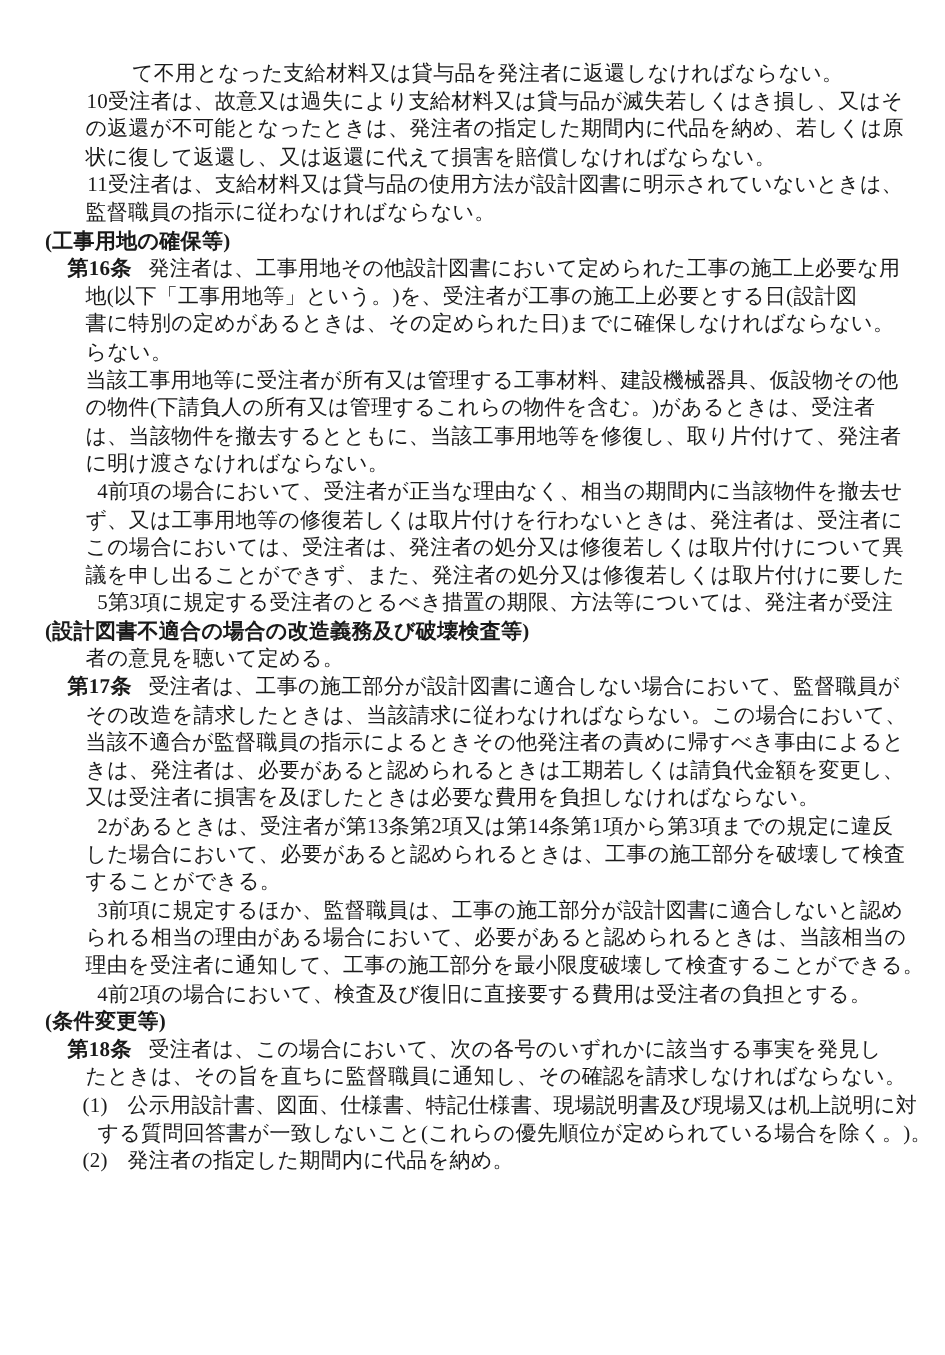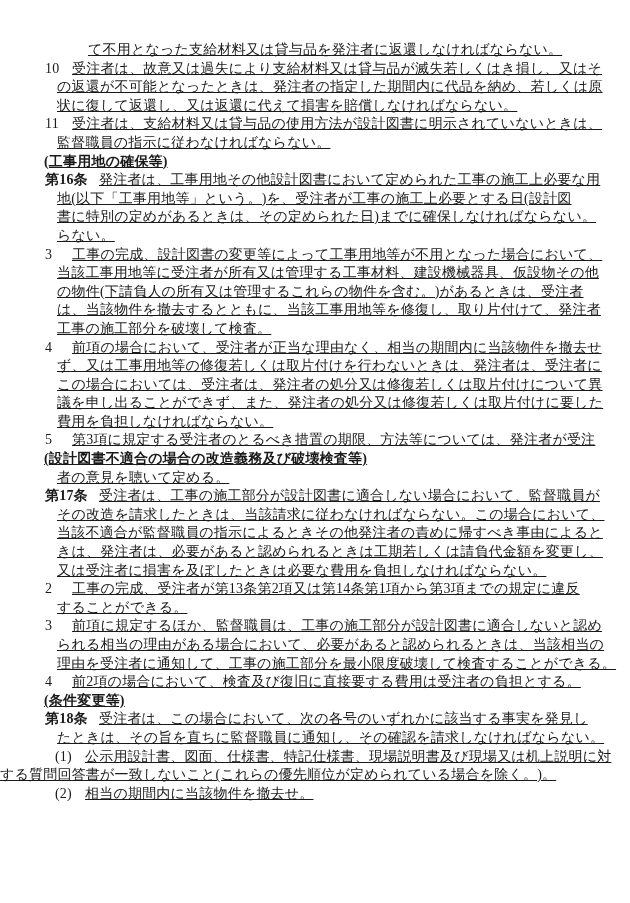--- a/index.html
+++ b/index.html
@@ -15,82 +15,80 @@
     overflow: hidden;
     font-family: "Liberation Serif", "DejaVu Serif", serif;
     font-size: 14px;
     color: #1a1a1a;
   }
   .textblock {
     position: absolute;
     top: 41px;
     left: 0;
     width: 630px;
-    text-decoration: underline;
   }
   .line {
     height: 18.6px;
     line-height: 18.6px;
     white-space: nowrap;
     letter-spacing: 0.2px;
   }
   
   .i-continuation-deep { padding-left: 88px; }
   .i-item             { padding-left: 45px; }
   .i-article          { padding-left: 45px; }
   .i-continuation     { padding-left: 57px; }
-  .i-heading          { padding-left: 44px; font-weight: bold; }
+  .i-heading          { padding-left: 30px; font-weight: bold; }
   .i-paren-item       { padding-left: 55px; }
-  .i-paren-continuation { }
+  .i-paren-continuation { padding-left: 65px; }
 
   .marker { display: inline-block; }
-  .i-item .marker    { width: 27px; }
+  .i-item .marker    { width: 27px; text-align: right; }
   .i-article .marker { width: 54px; font-weight: bold; }
   .i-paren-item .marker { width: 30px; }
 </style>
 </head>
 <body>
 
 <div class="page">
   <div class="textblock">
       <div class="line i-continuation-deep"><span>て不用となった支給材料又は貸与品を発注者に返還しなければならない。</span></div>
       <div class="line i-item"><span class="marker">10</span><span>受注者は、故意又は過失により支給材料又は貸与品が滅失若しくはき損し、又はそ</span></div>
       <div class="line i-continuation"><span>の返還が不可能となったときは、発注者の指定した期間内に代品を納め、若しくは原</span></div>
       <div class="line i-continuation"><span>状に復して返還し、又は返還に代えて損害を賠償しなければならない。</span></div>
       <div class="line i-item"><span class="marker">11</span><span>受注者は、支給材料又は貸与品の使用方法が設計図書に明示されていないときは、</span></div>
       <div class="line i-continuation"><span>監督職員の指示に従わなければならない。</span></div>
       <div class="line i-heading"><span>(工事用地の確保等)</span></div>
       <div class="line i-article"><span class="marker">第16条</span><span>発注者は、工事用地その他設計図書において定められた工事の施工上必要な用</span></div>
       <div class="line i-continuation"><span>地(以下「工事用地等」という。)を、受注者が工事の施工上必要とする日(設計図</span></div>
       <div class="line i-continuation"><span>書に特別の定めがあるときは、その定められた日)までに確保しなければならない。</span></div>
       <div class="line i-continuation"><span>らない。</span></div>
-      <div class="line i-item"><span class="marker">3</span><span>工事の完成、設計図書の変更等によって工事用地等が不用となった場合において、</span></div>
       <div class="line i-continuation"><span>当該工事用地等に受注者が所有又は管理する工事材料、建設機械器具、仮設物その他</span></div>
       <div class="line i-continuation"><span>の物件(下請負人の所有又は管理するこれらの物件を含む。)があるときは、受注者</span></div>
       <div class="line i-continuation"><span>は、当該物件を撤去するとともに、当該工事用地等を修復し、取り片付けて、発注者</span></div>
-      <div class="line i-continuation"><span>工事の施工部分を破壊して検査。</span></div>
+      <div class="line i-continuation"><span>に明け渡さなければならない。</span></div>
       <div class="line i-item"><span class="marker">4</span><span>前項の場合において、受注者が正当な理由なく、相当の期間内に当該物件を撤去せ</span></div>
       <div class="line i-continuation"><span>ず、又は工事用地等の修復若しくは取片付けを行わないときは、発注者は、受注者に</span></div>
       <div class="line i-continuation"><span>この場合においては、受注者は、発注者の処分又は修復若しくは取片付けについて異</span></div>
       <div class="line i-continuation"><span>議を申し出ることができず、また、発注者の処分又は修復若しくは取片付けに要した</span></div>
-      <div class="line i-continuation"><span>費用を負担しなければならない。</span></div>
       <div class="line i-item"><span class="marker">5</span><span>第3項に規定する受注者のとるべき措置の期限、方法等については、発注者が受注</span></div>
       <div class="line i-heading"><span>(設計図書不適合の場合の改造義務及び破壊検査等)</span></div>
       <div class="line i-continuation"><span>者の意見を聴いて定める。</span></div>
       <div class="line i-article"><span class="marker">第17条</span><span>受注者は、工事の施工部分が設計図書に適合しない場合において、監督職員が</span></div>
       <div class="line i-continuation"><span>その改造を請求したときは、当該請求に従わなければならない。この場合において、</span></div>
       <div class="line i-continuation"><span>当該不適合が監督職員の指示によるときその他発注者の責めに帰すべき事由によると</span></div>
       <div class="line i-continuation"><span>きは、発注者は、必要があると認められるときは工期若しくは請負代金額を変更し、</span></div>
       <div class="line i-continuation"><span>又は受注者に損害を及ぼしたときは必要な費用を負担しなければならない。</span></div>
-      <div class="line i-item"><span class="marker">2</span><span>工事の完成、受注者が第13条第2項又は第14条第1項から第3項までの規定に違反</span></div>
+      <div class="line i-item"><span class="marker">2</span><span>があるときは、受注者が第13条第2項又は第14条第1項から第3項までの規定に違反</span></div>
+      <div class="line i-continuation"><span>した場合において、必要があると認められるときは、工事の施工部分を破壊して検査</span></div>
       <div class="line i-continuation"><span>することができる。</span></div>
       <div class="line i-item"><span class="marker">3</span><span>前項に規定するほか、監督職員は、工事の施工部分が設計図書に適合しないと認め</span></div>
       <div class="line i-continuation"><span>られる相当の理由がある場合において、必要があると認められるときは、当該相当の</span></div>
       <div class="line i-continuation"><span>理由を受注者に通知して、工事の施工部分を最小限度破壊して検査することができる。</span></div>
       <div class="line i-item"><span class="marker">4</span><span>前2項の場合において、検査及び復旧に直接要する費用は受注者の負担とする。</span></div>
       <div class="line i-heading"><span>(条件変更等)</span></div>
       <div class="line i-article"><span class="marker">第18条</span><span>受注者は、この場合において、次の各号のいずれかに該当する事実を発見し</span></div>
       <div class="line i-continuation"><span>たときは、その旨を直ちに監督職員に通知し、その確認を請求しなければならない。</span></div>
       <div class="line i-paren-item"><span class="marker">(1)</span><span>公示用設計書、図面、仕様書、特記仕様書、現場説明書及び現場又は机上説明に対</span></div>
       <div class="line i-paren-continuation"><span>する質問回答書が一致しないこと(これらの優先順位が定められている場合を除く。)。</span></div>
-      <div class="line i-paren-item"><span class="marker">(2)</span><span>相当の期間内に当該物件を撤去せ。</span></div>
+      <div class="line i-paren-item"><span class="marker">(2)</span><span>発注者の指定した期間内に代品を納め。</span></div>
     </div>
 </div>
 
 </body></html>

